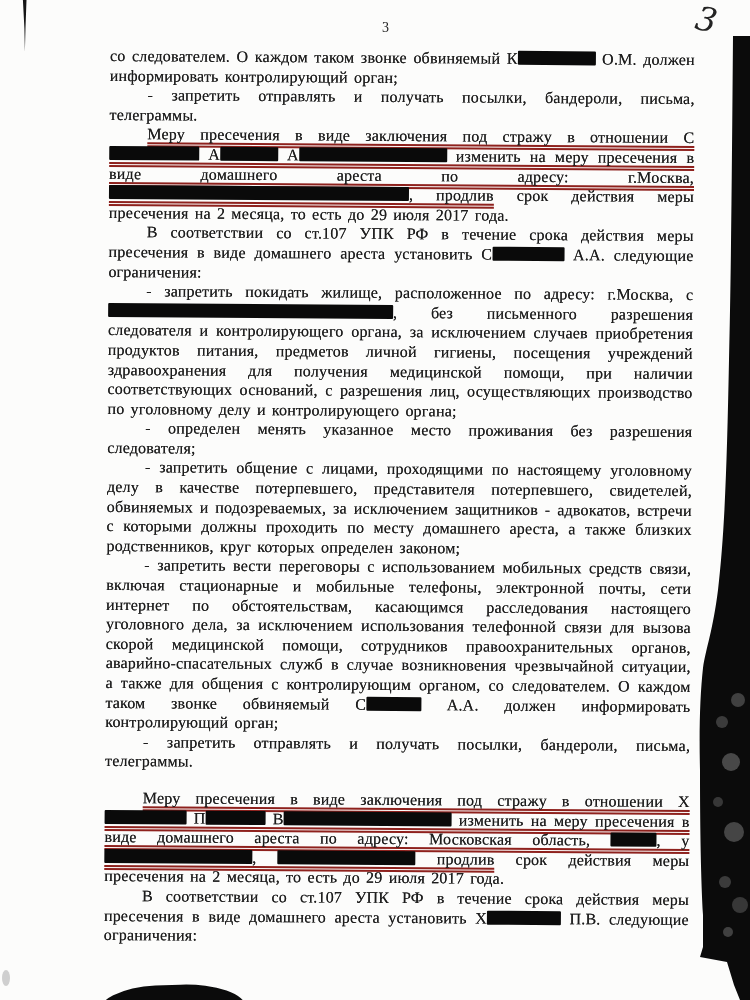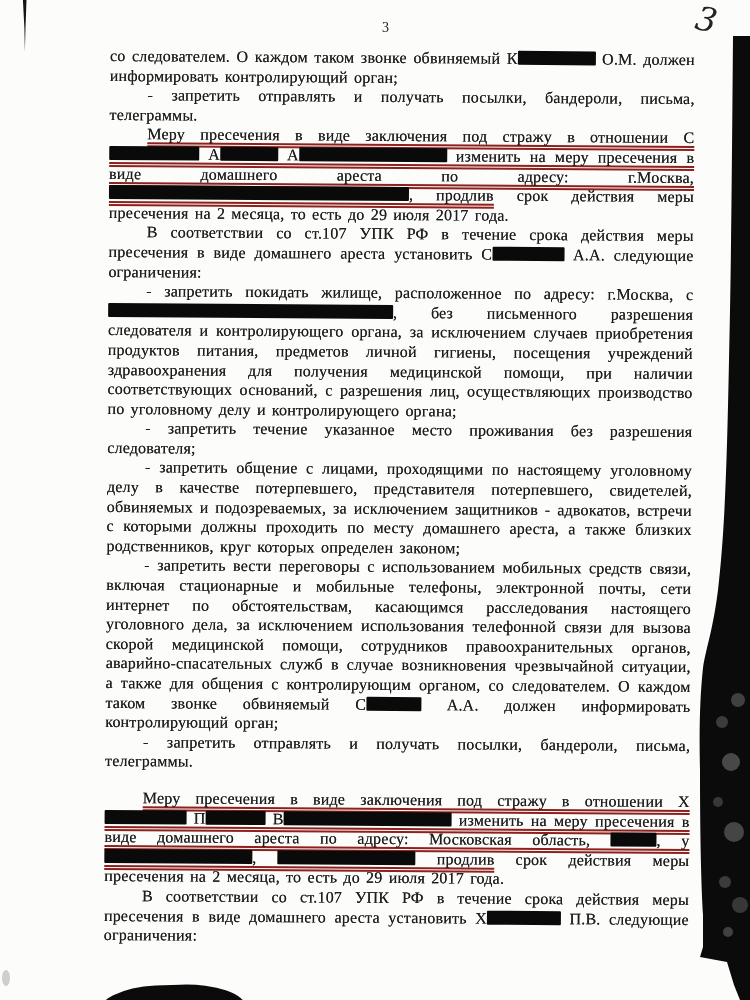--- a/index.html
+++ b/index.html
@@ -67,21 +67,21 @@
 
   <div class="pagenum">3</div>
   <div class="handnum">3</div>
 
   <div class="doc">
       <p class="para"><span>со следователем. О каждом таком звонке обвиняемый К</span><span class="redact" style="width: 78px;"></span><span> О.М. должен информировать контролирующий орган;</span></p>
       <p class="para indent"><span>- запретить отправлять и получать посылки, бандероли, письма, телеграммы.</span></p>
       <p class="para indent"><span class="red"><span>Меру пресечения в виде заключения под стражу в отношении С</span><span class="redact" style="width: 90px;"></span><span> А</span><span class="redact" style="width: 58px;"></span><span> А</span><span class="redact" style="width: 148px;"></span><span> изменить на меру пресечения в виде домашнего ареста по адресу: г.Москва, </span><span class="redact" style="width: 300px;"></span><span>, продлив</span></span><span> срок действия меры пресечения на 2 месяца, то есть до 29 июля 2017 года.</span></p>
       <p class="para indent"><span>В соответствии со ст.107 УПК РФ в течение срока действия меры пресечения в виде домашнего ареста установить С</span><span class="redact" style="width: 72px;"></span><span> А.А. следующие ограничения:</span></p>
       <p class="para indent"><span>- запретить покидать жилище, расположенное по адресу: г.Москва, с</span><span class="redact" style="width: 285px;"></span><span>, без письменного разрешения следователя и контролирующего органа, за исключением случаев приобретения продуктов питания, предметов личной гигиены, посещения учреждений здравоохранения для получения медицинской помощи, при наличии соответствующих оснований, с разрешения лиц, осуществляющих производство по уголовному делу и контролирующего органа;</span></p>
-      <p class="para indent"><span>- запретить течение указанное место проживания без разрешения следователя;</span></p>
+      <p class="para indent"><span>- определен менять указанное место проживания без разрешения следователя;</span></p>
       <p class="para indent"><span>- запретить общение с лицами, проходящими по настоящему уголовному делу в качестве потерпевшего, представителя потерпевшего, свидетелей, обвиняемых и подозреваемых, за исключением защитников - адвокатов, встречи с которыми должны проходить по месту домашнего ареста, а также близких родственников, круг которых определен законом;</span></p>
       <p class="para indent"><span>- запретить вести переговоры с использованием мобильных средств связи, включая стационарные и мобильные телефоны, электронной почты, сети интернет по обстоятельствам, касающимся расследования настоящего уголовного дела, за исключением использования телефонной связи для вызова скорой медицинской помощи, сотрудников правоохранительных органов, аварийно-спасательных служб в случае возникновения чрезвычайной ситуации, а также для общения с контролирующим органом, со следователем. О каждом таком звонке обвиняемый С</span><span class="redact" style="width: 55px;"></span><span> А.А. должен информировать контролирующий орган;</span></p>
       <p class="para indent"><span>- запретить отправлять и получать посылки, бандероли, письма, телеграммы.</span></p>
       <p class="para indent gap"><span class="red"><span>Меру пресечения в виде заключения под стражу в отношении Х</span><span class="redact" style="width: 82px;"></span><span> П</span><span class="redact" style="width: 60px;"></span><span> В</span><span class="redact" style="width: 168px;"></span><span> изменить на меру пресечения в виде домашнего ареста по адресу: Московская область, </span><span class="redact" style="width: 46px;"></span><span>, у</span><span class="redact" style="width: 148px;"></span><span>, </span><span class="redact" style="width: 138px;"></span><span> продлив</span></span><span> срок действия меры пресечения на 2 месяца, то есть до 29 июля 2017 года.</span></p>
       <p class="para indent"><span>В соответствии со ст.107 УПК РФ в течение срока действия меры пресечения в виде домашнего ареста установить Х</span><span class="redact" style="width: 74px;"></span><span> П.В. следующие ограничения:</span></p>
     </div>
 
   <div class="sliver"></div>
 
   <svg class="rightedge" width="120" height="1000" viewBox="0 0 120 1000" aria-hidden="true">

